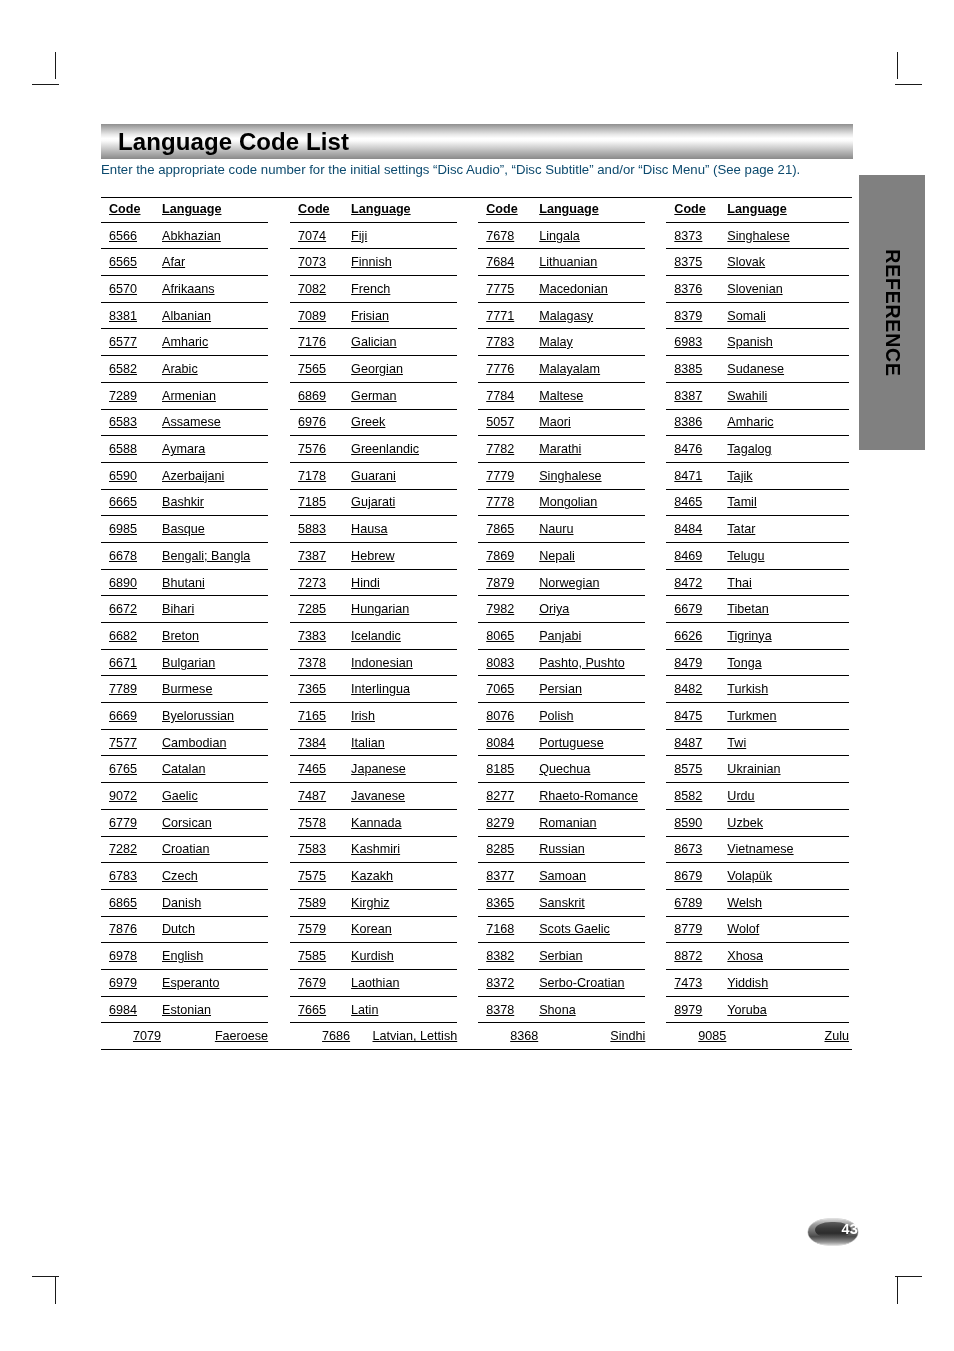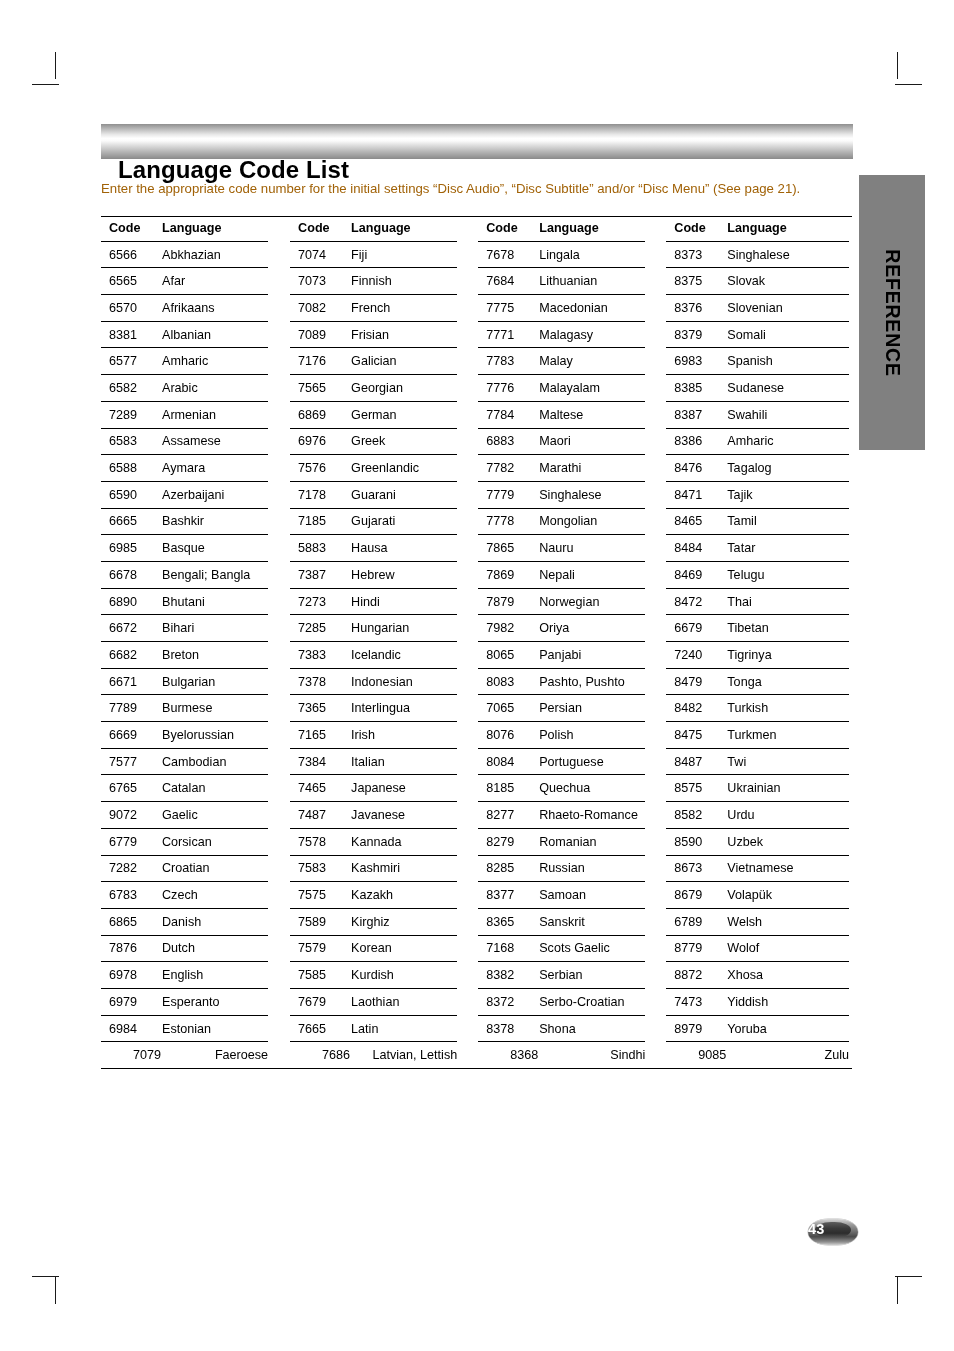--- a/index.html
+++ b/index.html
@@ -74,45 +74,45 @@
   }
   #title-bar .title-text {
     position: absolute;
     left: 17px;
     top: 50%;
     transform: translateY(-50%);
     font-size: 24px;
     font-weight: bold;
     color: #000000;
     letter-spacing: 0.1px;
-    margin-top: 28px;
   }
 
   
   #intro {
-    margin-top: 21px;
+    margin-top: 2px;
     font-size: 13.2px;
     line-height: 1.42;
-    color: #a16207;
+    color: #0c4a6e;
     width: 740px;
   }
 
   
   #table-block {
     margin-top: 17px;
     position: relative;
   }
   .rule-full {
     height: 1px;
     background: #000000;
     width: 751px;
   }
   #columns {
     display: flex;
     gap: 0px;
+    text-decoration: underline;
   }
   .lang-col {
     width: 193px;
     box-sizing: border-box;
   }
   .lang-col.c0 { padding-right: 21px; }
   .lang-col.c1 { padding-left: 1px; padding-right: 20px; }
   .lang-col.c2 { padding-left: 1px; padding-right: 20px; }
   .lang-col.c3 { padding-left: 1px; padding-right: 4px; }
 
@@ -169,21 +169,21 @@
     top: 3px;
     right: 7px;
     bottom: 7px;
     border-radius: 50% / 55%;
     background: linear-gradient(to bottom, #5d5d5d 0%, #3a3a3a 40%, #2c2c2c 70%, #5a5a5a 100%);
   }
   #page-badge .num {
     position: absolute;
     left: 0; right: 0;
     top: 2px;
-    text-align: left;
+    text-align: right;
     font-size: 14.5px;
     font-weight: bold;
     color: #ffffff;
     letter-spacing: 0.2px;
   }
 </style>
 </head>
 <body>
 
 <div id="page">
@@ -518,21 +518,21 @@
                 </tr>
                 <tr>
                   <td class="col-code">7776</td>
                   <td class="col-lang">Malayalam</td>
                 </tr>
                 <tr>
                   <td class="col-code">7784</td>
                   <td class="col-lang">Maltese</td>
                 </tr>
                 <tr>
-                  <td class="col-code">6883</td>
+                  <td class="col-code">5057</td>
                   <td class="col-lang">Maori</td>
                 </tr>
                 <tr>
                   <td class="col-code">7782</td>
                   <td class="col-lang">Marathi</td>
                 </tr>
                 <tr>
                   <td class="col-code">7779</td>
                   <td class="col-lang">Singhalese</td>
                 </tr>
@@ -687,21 +687,21 @@
                 </tr>
                 <tr>
                   <td class="col-code">8472</td>
                   <td class="col-lang">Thai</td>
                 </tr>
                 <tr>
                   <td class="col-code">6679</td>
                   <td class="col-lang">Tibetan</td>
                 </tr>
                 <tr>
-                  <td class="col-code">7240</td>
+                  <td class="col-code">6626</td>
                   <td class="col-lang">Tigrinya</td>
                 </tr>
                 <tr>
                   <td class="col-code">8479</td>
                   <td class="col-lang">Tonga</td>
                 </tr>
                 <tr>
                   <td class="col-code">8482</td>
                   <td class="col-lang">Turkish</td>
                 </tr>

